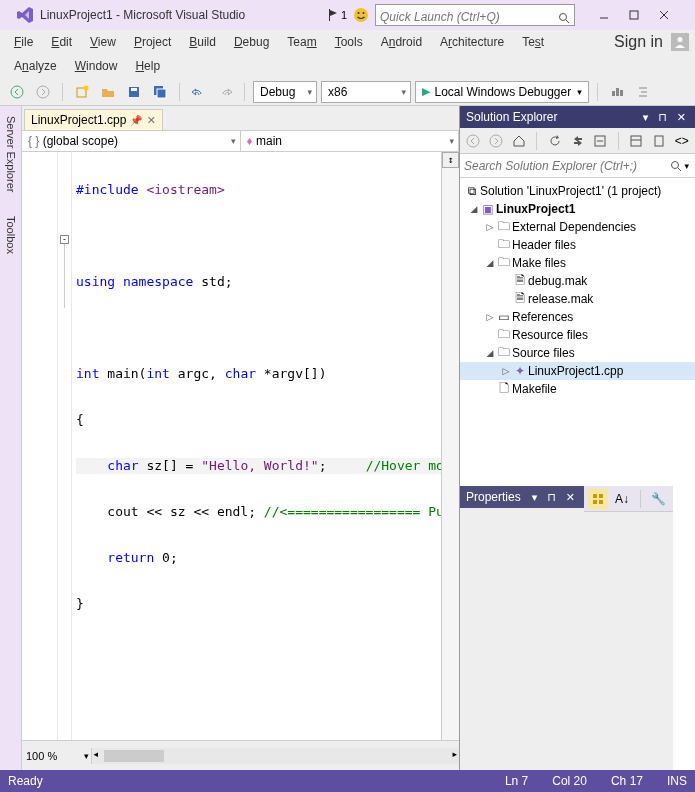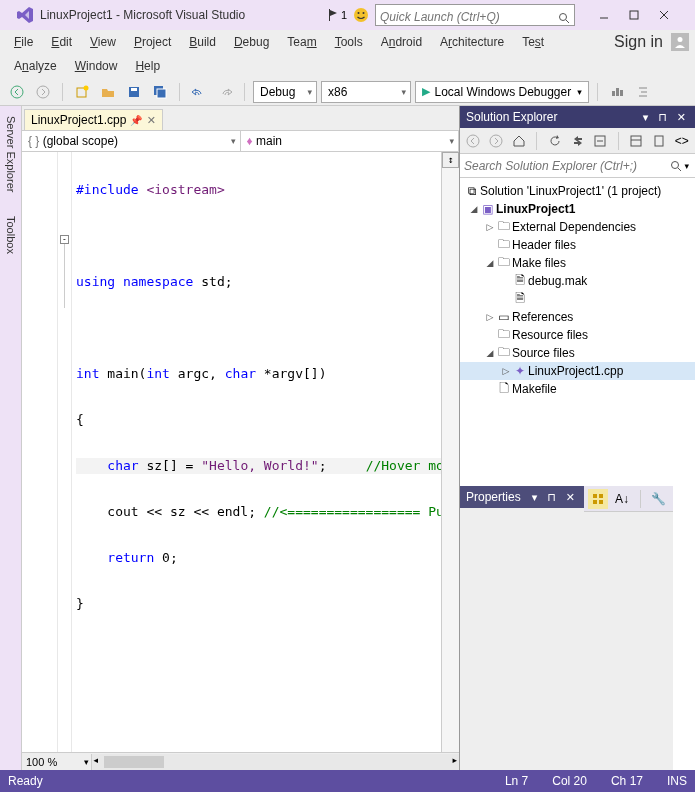--- a/index.html
+++ b/index.html
@@ -44,21 +44,21 @@
 .outline-gutter { width: 14px; border-right: 1px solid #e8e8e8; position: relative; }
 .outline-box { width: 9px; height: 9px; border: 1px solid #888; font-size: 8px; line-height: 7px; text-align: center; position: absolute; left: 2px; cursor: pointer; }
 .outline-line { position: absolute; left: 6px; width: 1px; background: #ccc; }
 .code-lines { flex: 1; padding-left: 4px; white-space: pre; overflow: hidden; }
 .code-line { height: 16px; line-height: 16px; }
 .cl-cur { background: #f3f3f3; }
 .kw { color: #0000ff; }
 .str { color: #701a75; }
 .cmt { color: #008000; }
 .margin-strip { width: 18px; border-left: 1px solid #ccc; background: #f5f5f5; position: relative; }
-.zoom-row { height: 18px; border-top: 1px solid #ccc; display: flex; align-items: center; background: #eee; }
+.zoom-row { height: 30px; border-top: 1px solid #ccc; display: flex; align-items: center; background: #eee; }
 .zoom-combo { width: 60px; font-size: 11px; padding: 0 4px; }
 .hscroll { flex: 1; height: 16px; background: #e8e8e8; border-left: 1px solid #ccc; position: relative; }
 .hscroll-thumb { position: absolute; left: 12px; top: 2px; width: 60px; height: 12px; background: #ccc; }
 .right-col { width: 236px; display: flex; flex-direction: column; border-left: 1px solid #999; }
 .panel { display: flex; flex-direction: column; }
 .panel-header { height: 22px; background: #3b3b6d; color: #fff; display: flex; align-items: center; padding: 0 6px; font-size: 12px; gap: 4px; }
 .panel-header .sp { flex: 1; }
 .panel-header .pbtn { font-size: 11px; padding: 0 3px; }
 .se-toolbar { height: 26px; background: #eee; border-bottom: 1px solid #ccc; display: flex; align-items: center; padding: 0 4px; gap: 4px; }
 .se-tbtn { width: 20px; height: 20px; display: flex; align-items: center; justify-content: center; font-size: 12px; }
@@ -388,20 +388,21 @@
             <span class="tr-label">Make files</span>
           </div>
         <div class="tree-row">
             <span class="tr-indent" style="width:52px"></span>
             <span class="tr-icon">🗎</span>
             <span class="tr-label">debug.mak</span>
           </div>
         <div class="tree-row">
             <span class="tr-indent" style="width:52px"></span>
             <span class="tr-icon">🗎</span>
+            <span class="tr-label">release.mak</span>
           </div>
         <div class="tree-row">
             <span class="tr-indent" style="width:24px"></span>
             <span class="tr-arrow">▷</span>
             <span class="tr-icon">▭</span>
             <span class="tr-label">References</span>
           </div>
         <div class="tree-row">
             <span class="tr-indent" style="width:24px"></span>
             <span class="tr-arrow"></span>

